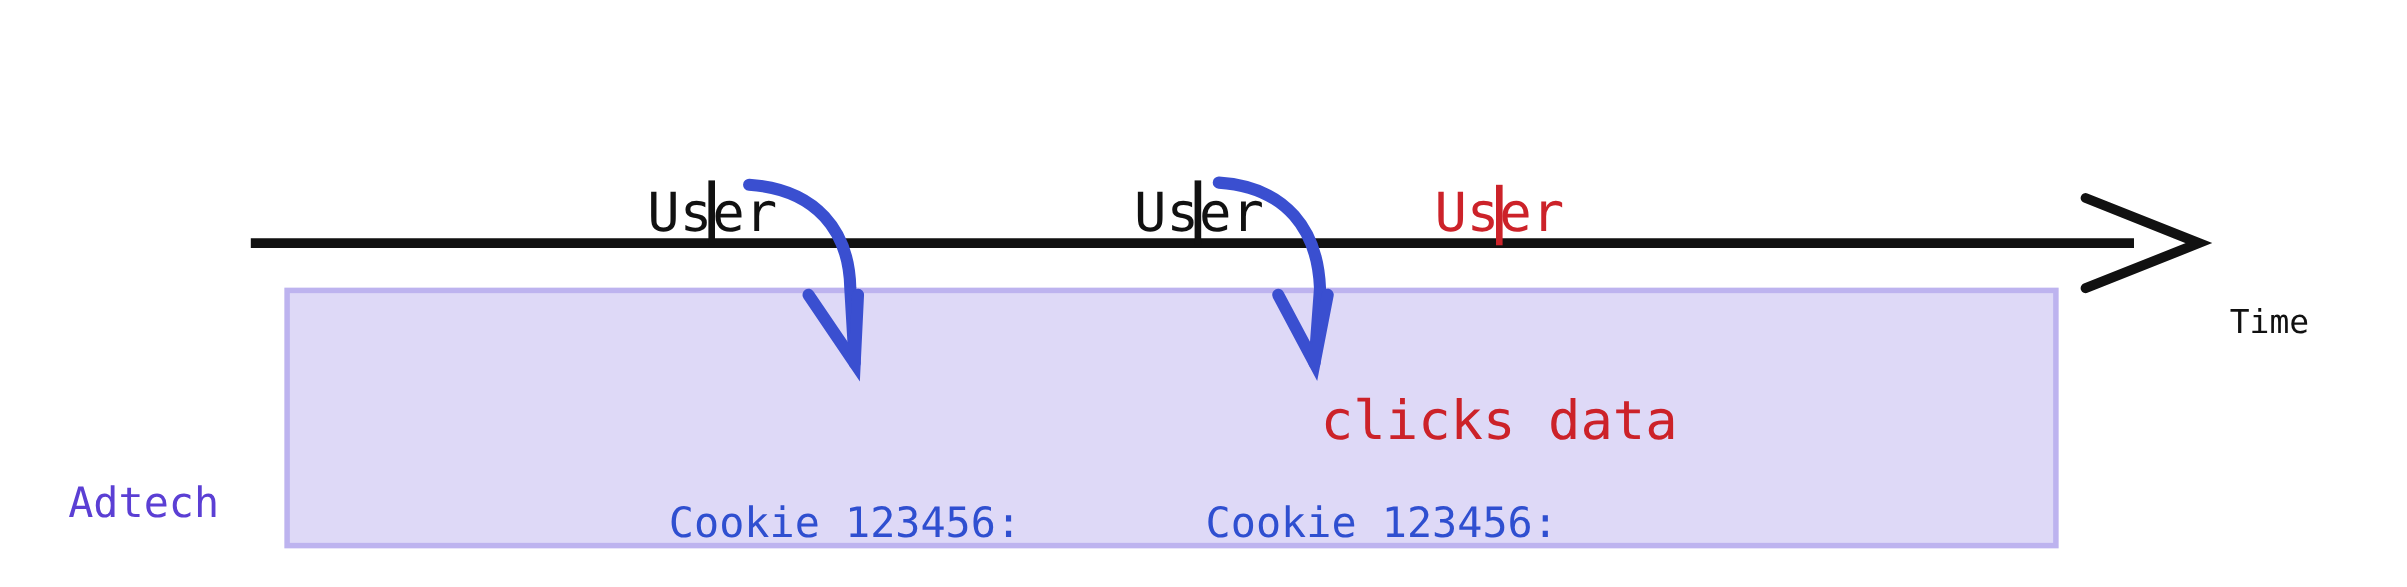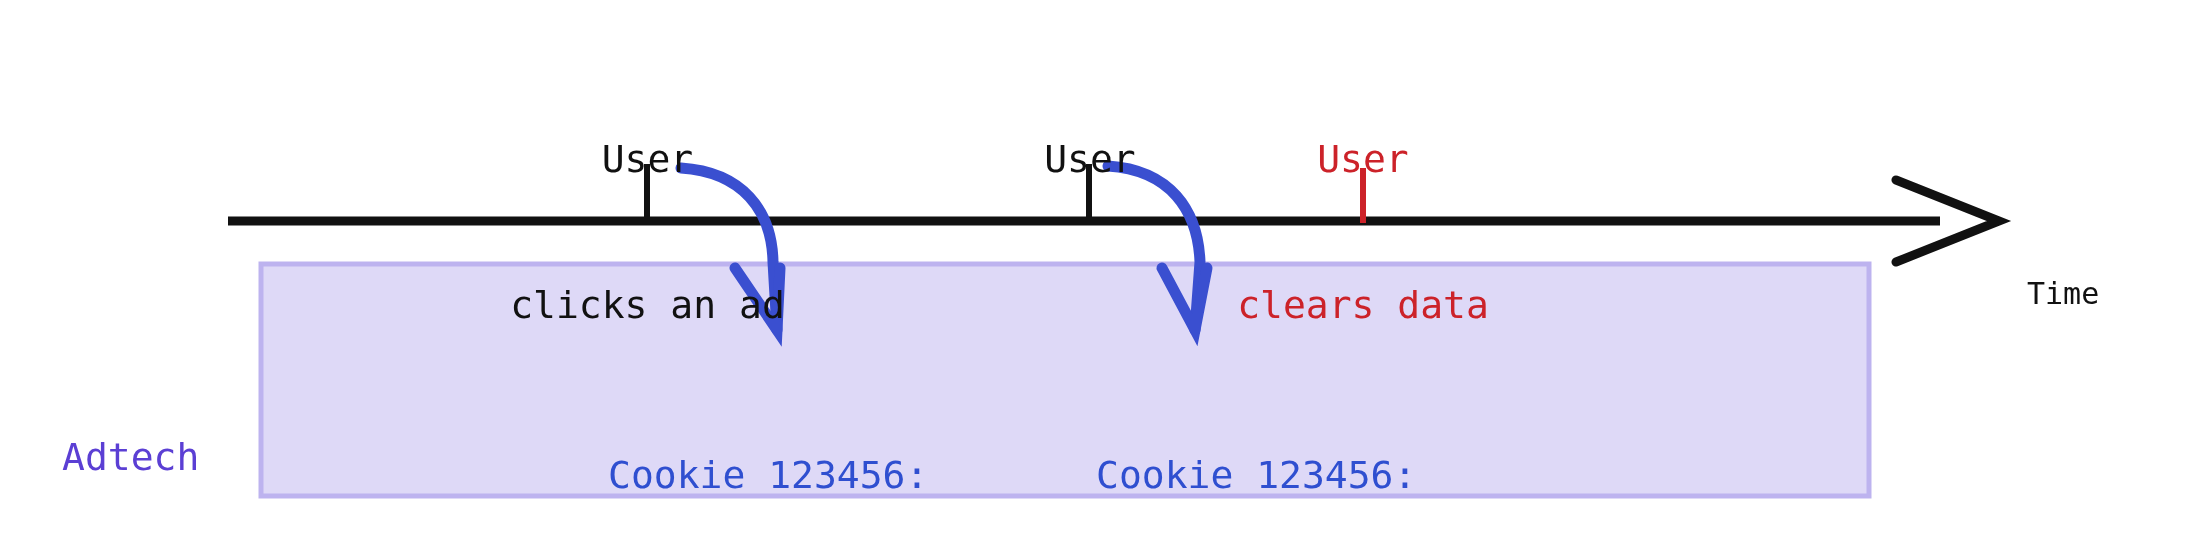--- a/index.html
+++ b/index.html
@@ -26,21 +26,21 @@
   }
   .lbl {
     position: absolute;
     text-align: center;
     line-height: 1.28;
     white-space: pre;
     font-weight: 400;
     letter-spacing: 0px;
   }
   .event-label {
-    font-size: 38px;
+    font-size: 49px;
     color: #111111;
   }
   .event-label.red {
     color: #cc2229;
   }
   .time-label {
     font-size: 30px;
     color: #111111;
     text-align: left;
   }
@@ -79,30 +79,29 @@
 
     <path d="M 681,168 C 742,172 772,210 773,262 L 777,330" fill="none" stroke="#3a4fd0" stroke-width="11" stroke-linecap="round"></path>
     <polyline points="735,268 777,330 780,268" fill="none" stroke="#3a4fd0" stroke-width="11" stroke-linecap="round" stroke-linejoin="miter"></polyline>
 
     <path d="M 1108,166 C 1170,170 1198,210 1200,262 L 1195,330" fill="none" stroke="#3a4fd0" stroke-width="11" stroke-linecap="round"></path>
     <polyline points="1162,268 1195,330 1207,268" fill="none" stroke="#3a4fd0" stroke-width="11" stroke-linecap="round" stroke-linejoin="miter"></polyline>
   </svg>
 
   <div class="lbl event-label" style="left:455px; top:38px; width:385px;">
     <span class="lbl-line">User</span>
-    <span class="lbl-line">clicks an ad</span>
   </div>
 
   <div class="lbl event-label" style="left:905px; top:38px; width:370px;">
     <span class="lbl-line">User</span>
   </div>
 
   <div class="lbl event-label red" style="left:1193px; top:38px; width:340px;">
     <span class="lbl-line">User</span>
-    <span class="lbl-line">clears data</span>
+    <span class="lbl-line">clicks data</span>
   </div>
 
   <div class="lbl time-label" style="left:2027px; top:198px; width:160px;">
     <span class="lbl-line">Time</span>
   </div>
 
   <div class="lbl server-label" style="left:62px; top:332px; width:220px;">
     <span class="lbl-line">Adtech</span>
     
   </div>

